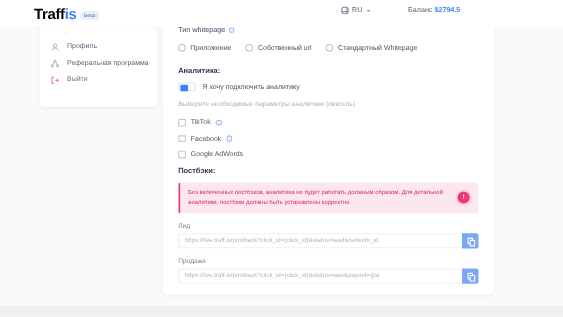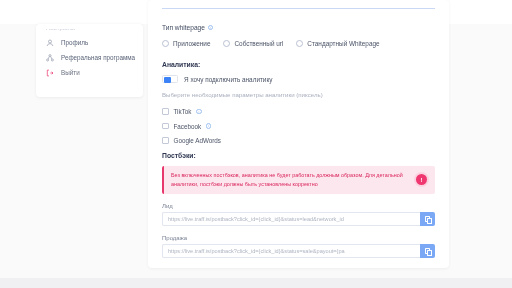--- a/index.html
+++ b/index.html
@@ -289,20 +289,38 @@
     position: absolute; left: 0; bottom: 0;
     width: 512px; height: 10px;
     background: #f0f0f2;
   }
 </style>
 </head>
 <body>
 
 <div class="page">
 
+  <div class="header">
+    <div class="brand">
+      <span>Traff</span>
+        <span class="brand-b">is</span>
+      <span class="beta-badge">beta</span>
+    </div>
+    <div class="hdr-right">
+      <div class="lang">
+        <span class="globe"></span>
+        <span>RU</span>
+        <span class="chev"></span>
+      </div>
+      <div class="balance">
+        <span>Баланс</span>
+        <span class="amt">$2794.5</span>
+      </div>
+    </div>
+  </div>
 
   <div class="body-area"></div>
 
   <div class="sidebar">
     <div class="side-cut">
       <span>Настройки</span>
     </div>
 
     <div class="side-item">
       <span class="side-ico">

